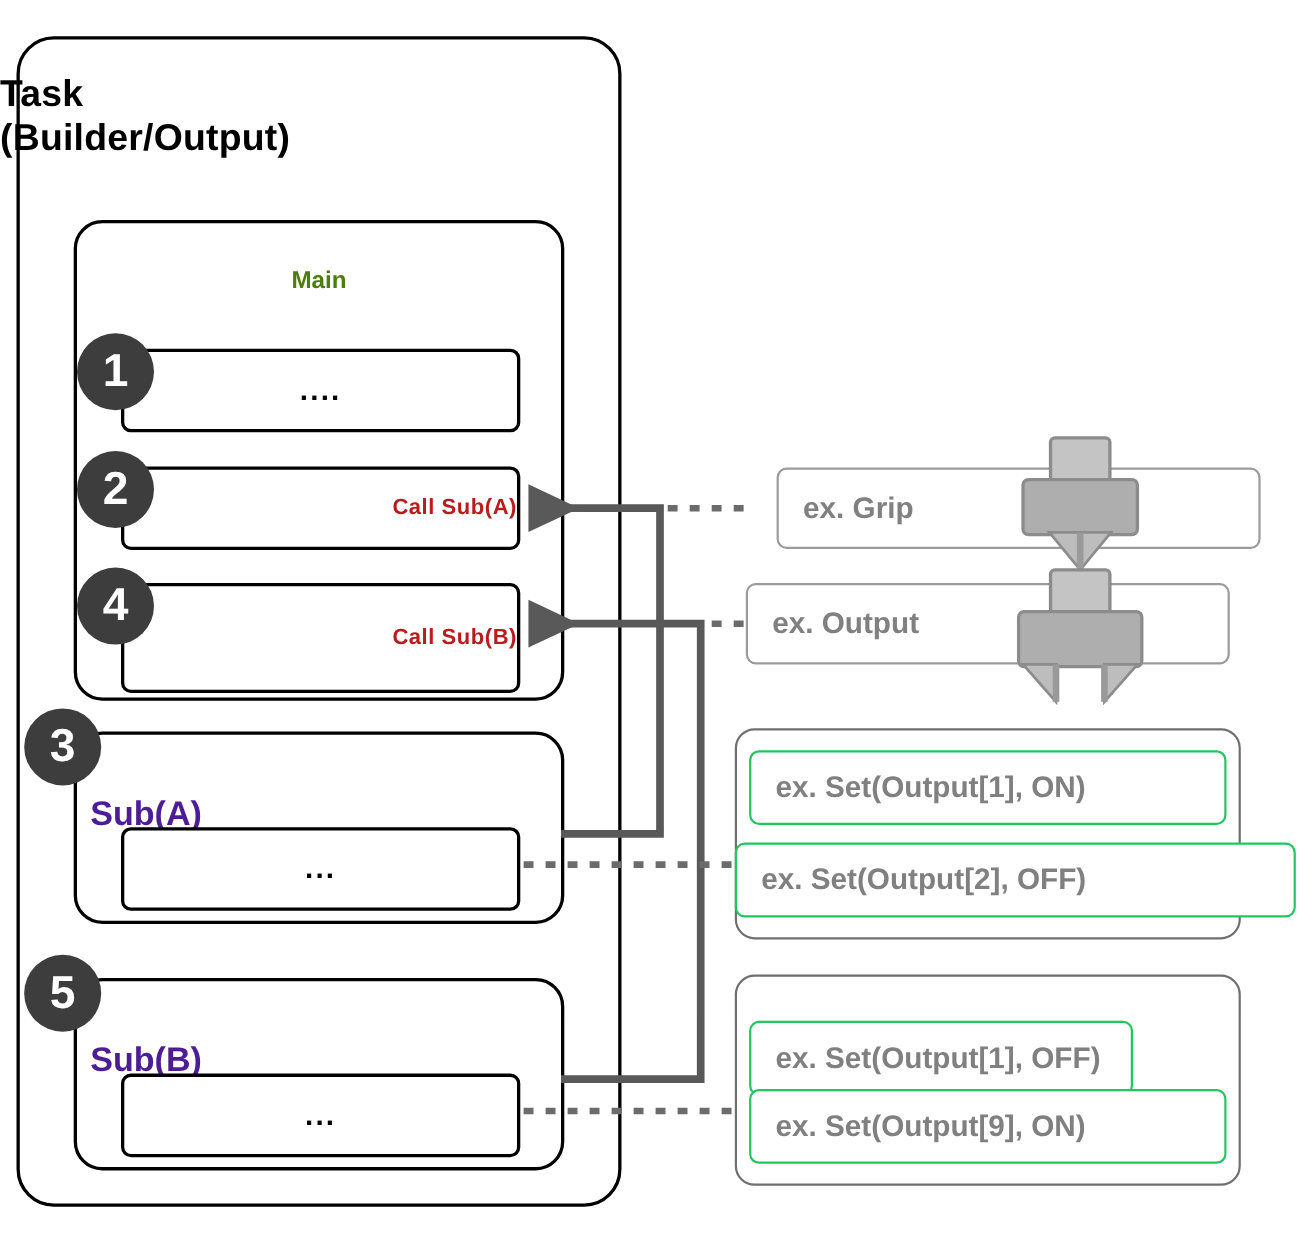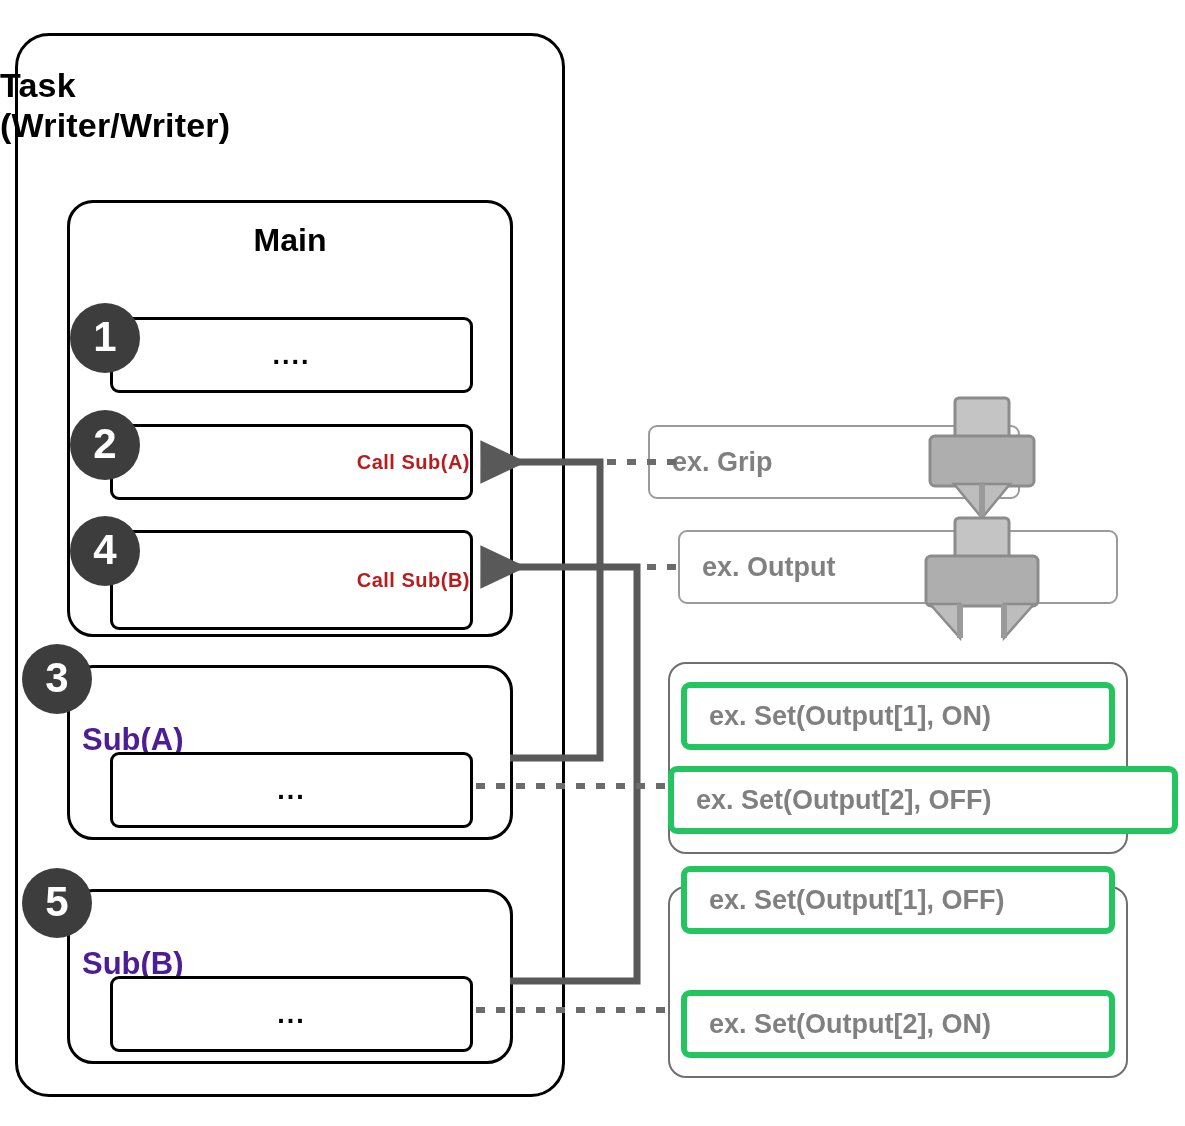--- a/index.html
+++ b/index.html
@@ -49,22 +49,23 @@
     color: #000000;
     line-height: 1.18;
     font-size: 34px;
     letter-spacing: 0.2px;
   }
   .title-main {
     position: absolute;
     left: 0; right: 0;
     text-align: center;
     font-weight: bold;
-    color: #000000;
-    font-size: 32px;
+    color: #4d7c0f;
+    font-size: 22px;
+    margin-top: 20px;
   }
   .sub-label {
     position: absolute;
     font-weight: bold;
     color: #4c1d95;
     font-size: 31px;
     white-space: nowrap;
     margin-top: 40px;
   }
   .step-text {
@@ -111,21 +112,21 @@
     border: 2px solid #9b9b9b;
     border-radius: 9px;
     background: #ffffff;
   }
   .g-group {
     border: 2px solid #6f6f6f;
     border-radius: 18px;
     background: #ffffff;
   }
   .g-inner {
-    border: 6px solid #22c55e;
+    border: 2px solid #22c55e;
     border-radius: 9px;
     background: #ffffff;
   }
   .g-text {
     position: absolute;
     top: 50%;
     transform: translateY(-50%);
     left: 22px;
     color: #808080;
     font-weight: bold;
@@ -162,21 +163,21 @@
 </style>
 </head>
 <body>
 
 <div id="stage">
 
   <div class="abs k-outer" style="left:15px; top:33px; width:550px; height:1064px;"></div>
 
   <div class="title-task" style="top:65px;">
     <div>Task</div>
-    <div>(Writer/Writer)</div>
+    <div>(Builder/Output)</div>
   </div>
 
   <div class="abs k-panel" style="left:67px; top:200px; width:446px; height:437px;"></div>
 
   <div class="title-main" style="top:222px; left:67px; width:446px;">Main</div>
 
   <div class="abs k-step" style="left:110px; top:317px; width:363px; height:76px;">
     <div class="dots-text">....</div>
   </div>
   <div class="badge" style="left:70px; top:303px;">
@@ -228,21 +229,21 @@
 
     <path class="dot-wire" d="M 676 462 L 600 462"></path>
 
     <path class="dot-wire" d="M 676 567 L 637 567"></path>
 
     <path class="dot-wire" d="M 476 786 L 668 786"></path>
 
     <path class="dot-wire" d="M 476 1010 L 668 1010"></path>
   </svg>
 
-  <div class="abs g-box" style="left:648px; top:425px; width:372px; height:74px;">
+  <div class="abs g-box" style="left:706px; top:425px; width:440px; height:74px;">
     <div class="g-text">ex. Grip</div>
   </div>
 
   <svg class="gripper" width="140" height="125" viewBox="0 0 140 125" style="left:912px; top:396px;">
 
     <rect x="43" y="2" width="54" height="42" rx="4" ry="4" fill="#c4c4c4" stroke="#8c8c8c" stroke-width="3"></rect>
 
     <rect x="18" y="40" width="104" height="50" rx="5" ry="5" fill="#aeaeae" stroke="#8c8c8c" stroke-width="3"></rect>
 
     <path d="M 42 88 L 70 88 L 70 122 Z" fill="#bdbdbd" stroke="#8c8c8c" stroke-width="2.5"></path>
@@ -273,20 +274,20 @@
 
   <div class="abs g-group" style="left:668px; top:662px; width:460px; height:192px;"></div>
   <div class="abs g-inner" style="left:681px; top:682px; width:434px; height:68px;">
     <div class="g-text">ex. Set(Output[1], ON)</div>
   </div>
   <div class="abs g-inner" style="left:668px; top:766px; width:510px; height:68px;">
     <div class="g-text">ex. Set(Output[2], OFF)</div>
   </div>
 
   <div class="abs g-group" style="left:668px; top:886px; width:460px; height:192px;"></div>
-  <div class="abs g-inner" style="left:681px; top:866px; width:434px; height:68px;">
+  <div class="abs g-inner" style="left:681px; top:928px; width:349px; height:68px;">
     <div class="g-text">ex. Set(Output[1], OFF)</div>
   </div>
   <div class="abs g-inner" style="left:681px; top:990px; width:434px; height:68px;">
-    <div class="g-text">ex. Set(Output[2], ON)</div>
+    <div class="g-text">ex. Set(Output[9], ON)</div>
   </div>
 
 </div>
 
 </body></html>

